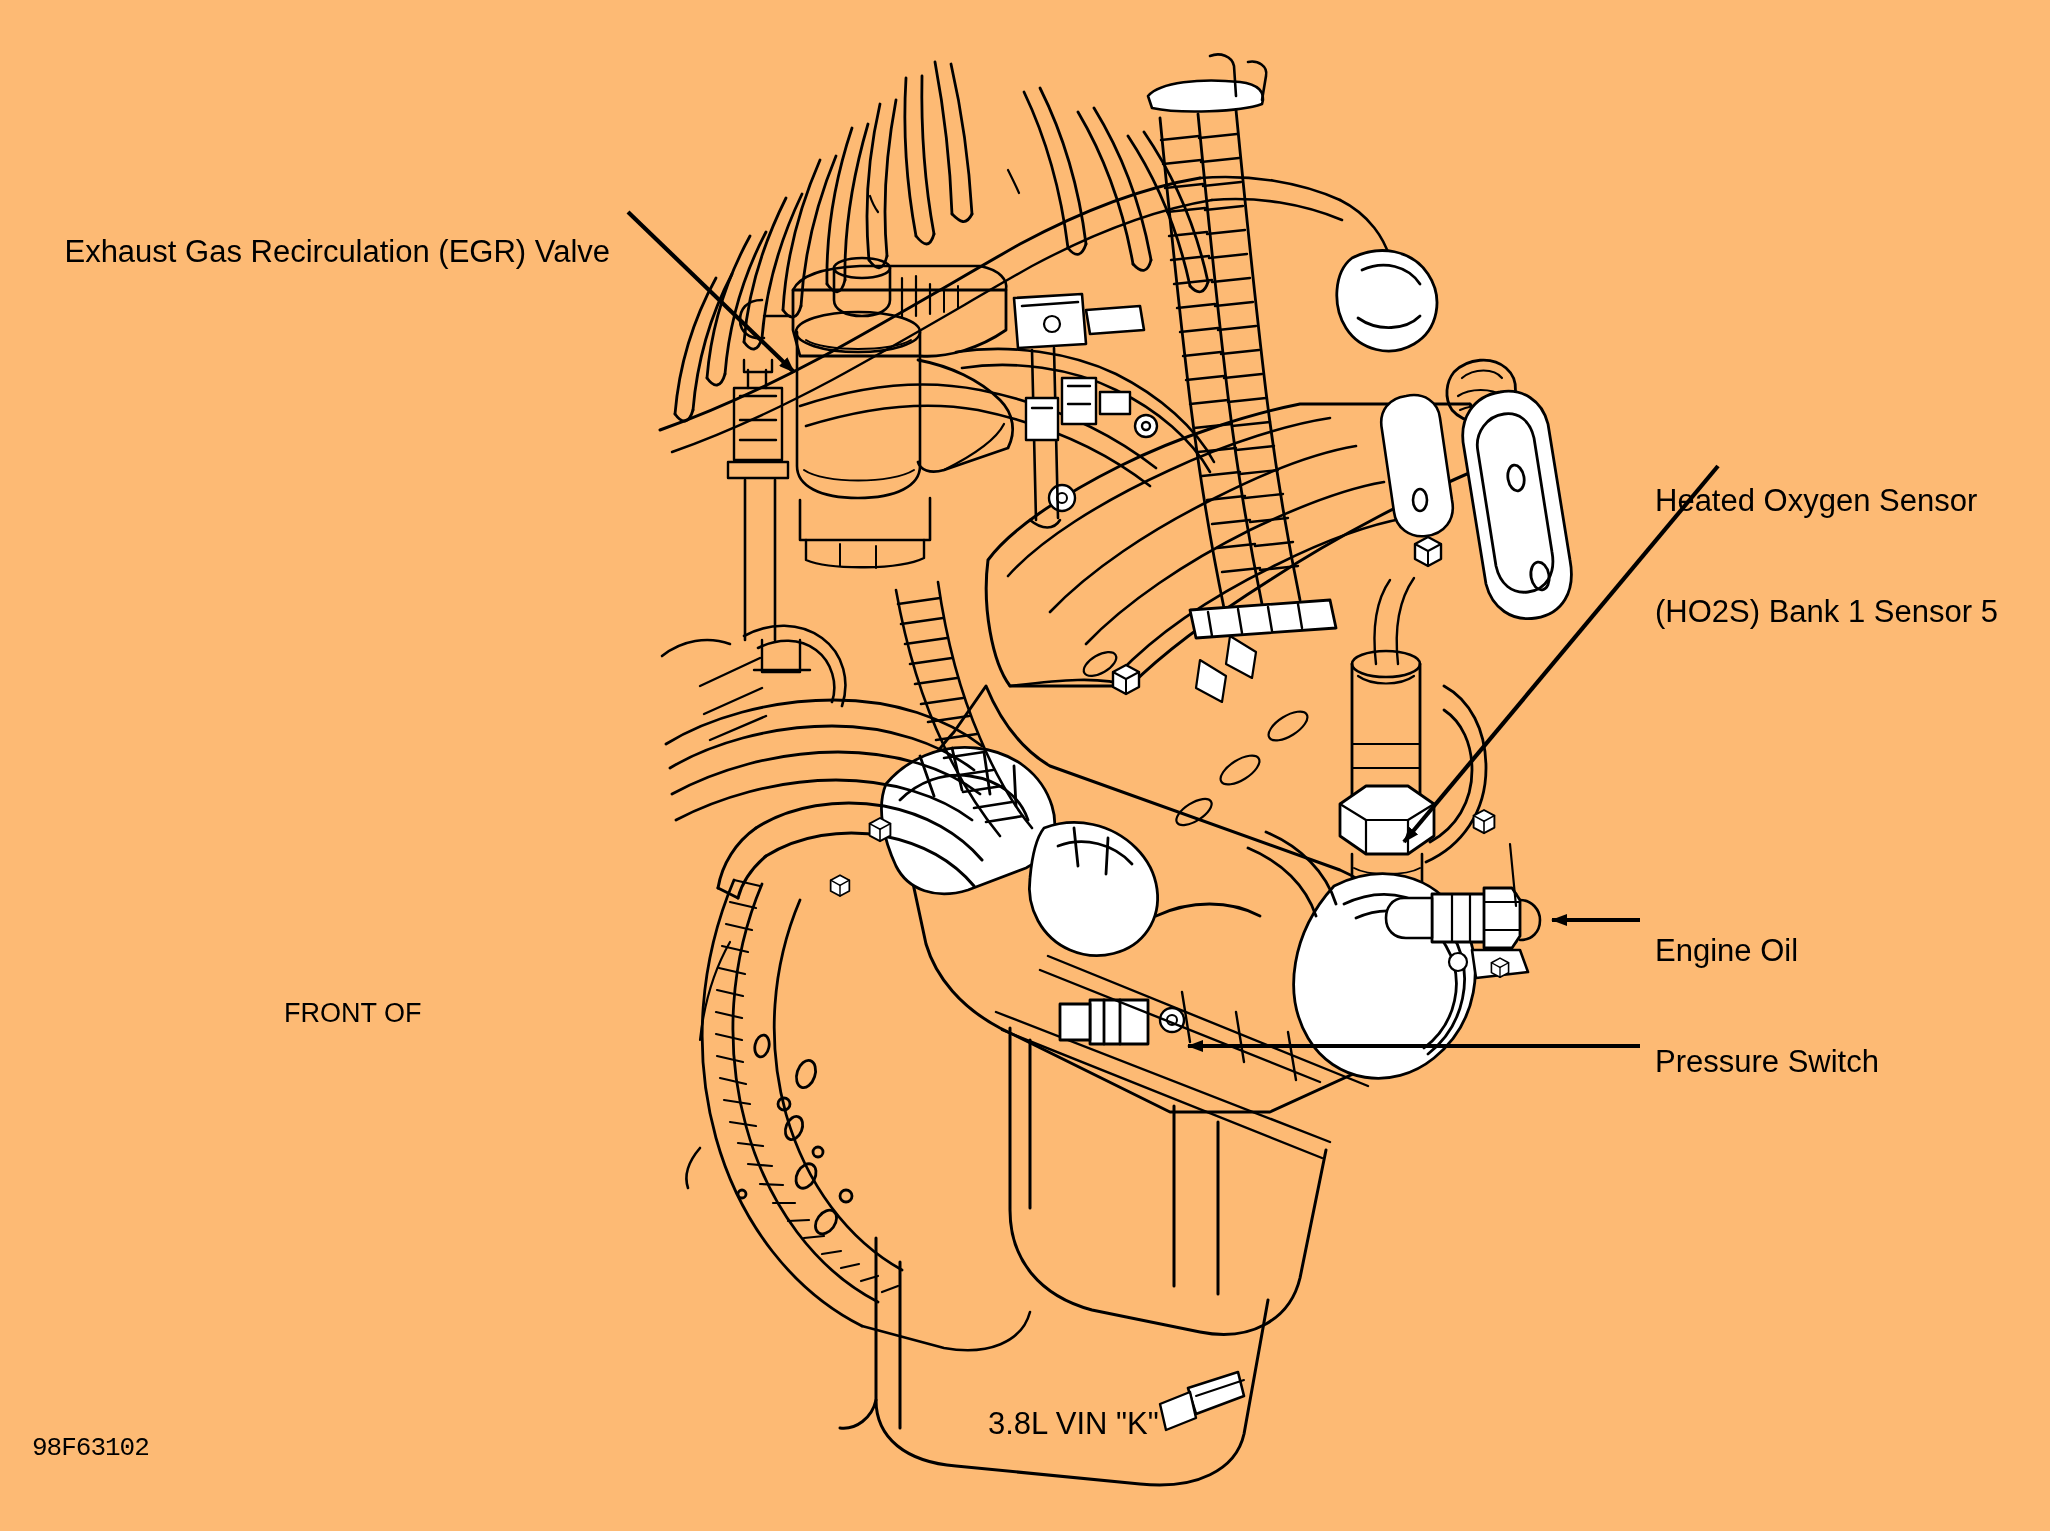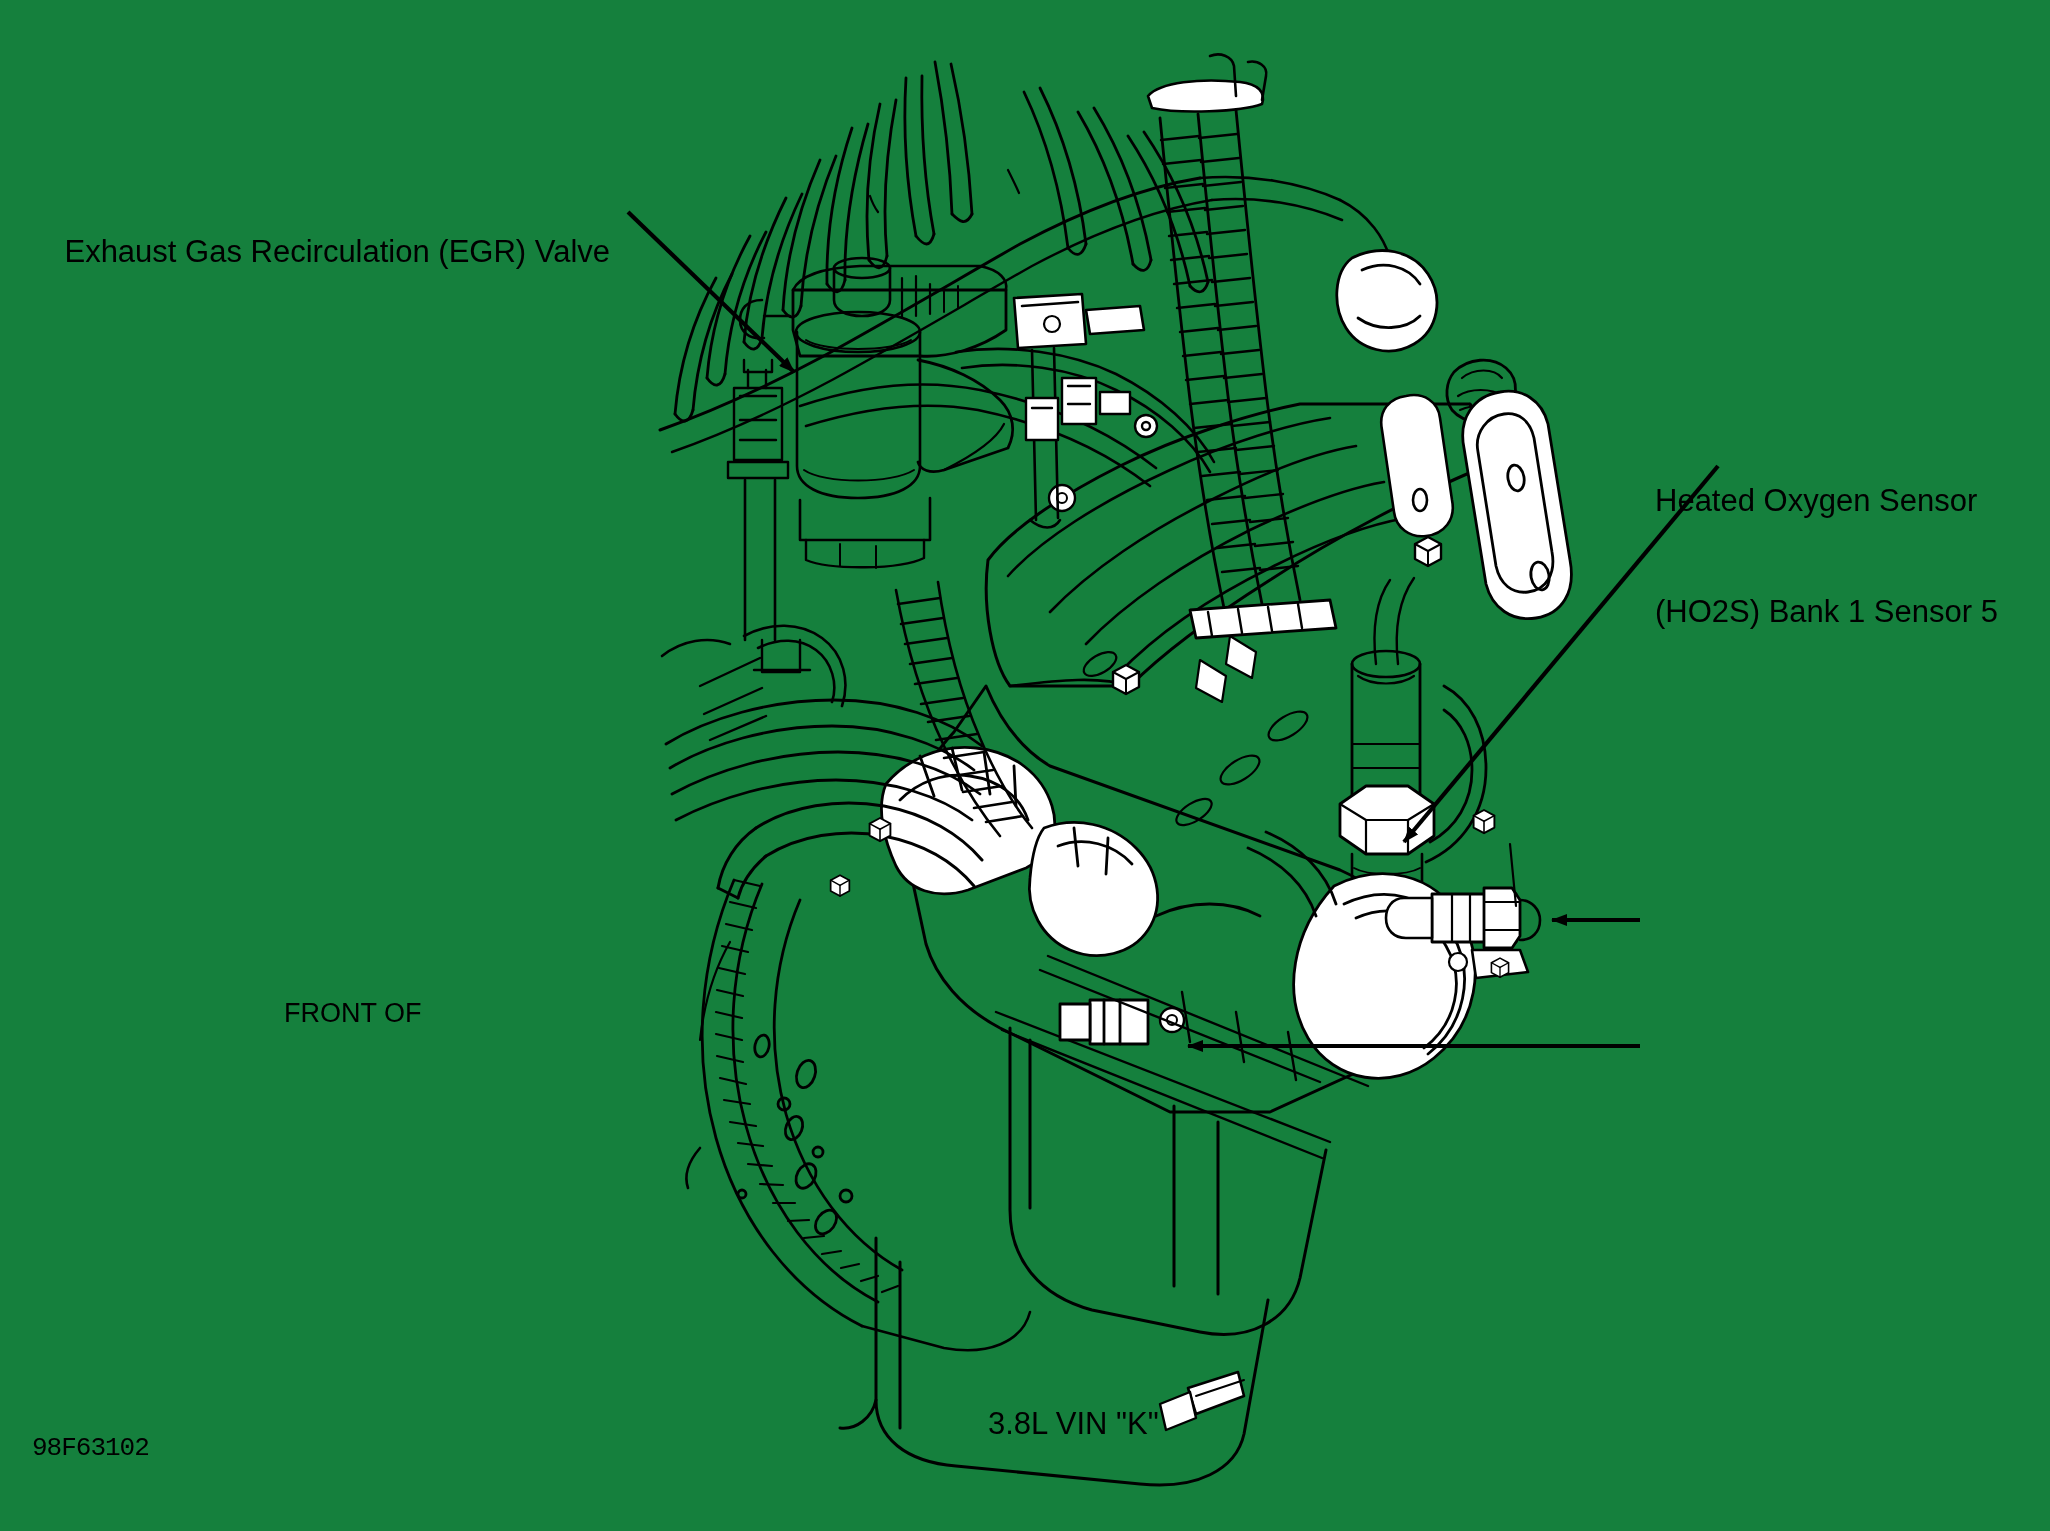--- a/index.html
+++ b/index.html
@@ -5,21 +5,21 @@
 <style>
   html, body {
     margin: 0;
     padding: 0;
     background: #ffffff;
   }
   #page {
     position: relative;
     width: 2050px;
     height: 1531px;
-    background: #15803d;
+    background: #fdba74;
     overflow: hidden;
     font-family: "Liberation Sans", sans-serif;
   }
   #artwork {
     position: absolute;
     left: 0;
     top: 0;
     width: 2050px;
     height: 1531px;
   }
@@ -570,20 +570,24 @@
 
   <div class="label label-egr">
     <span>Exhaust Gas Recirculation (EGR) Valve</span>
   </div>
 
   <div class="label label-ho2s">
     <div>Heated Oxygen Sensor</div>
     <div>(HO2S) Bank 1 Sensor 5</div>
   </div>
 
+  <div class="label label-eops">
+    <div>Engine Oil</div>
+    <div>Pressure Switch</div>
+  </div>
 
 
   <div class="label label-front">
     <div>FRONT OF</div>
   </div>
 
   <div class="label label-cap">3.8L VIN "K"</div>
 
   <div class="label label-fig">98F63102</div>
 

